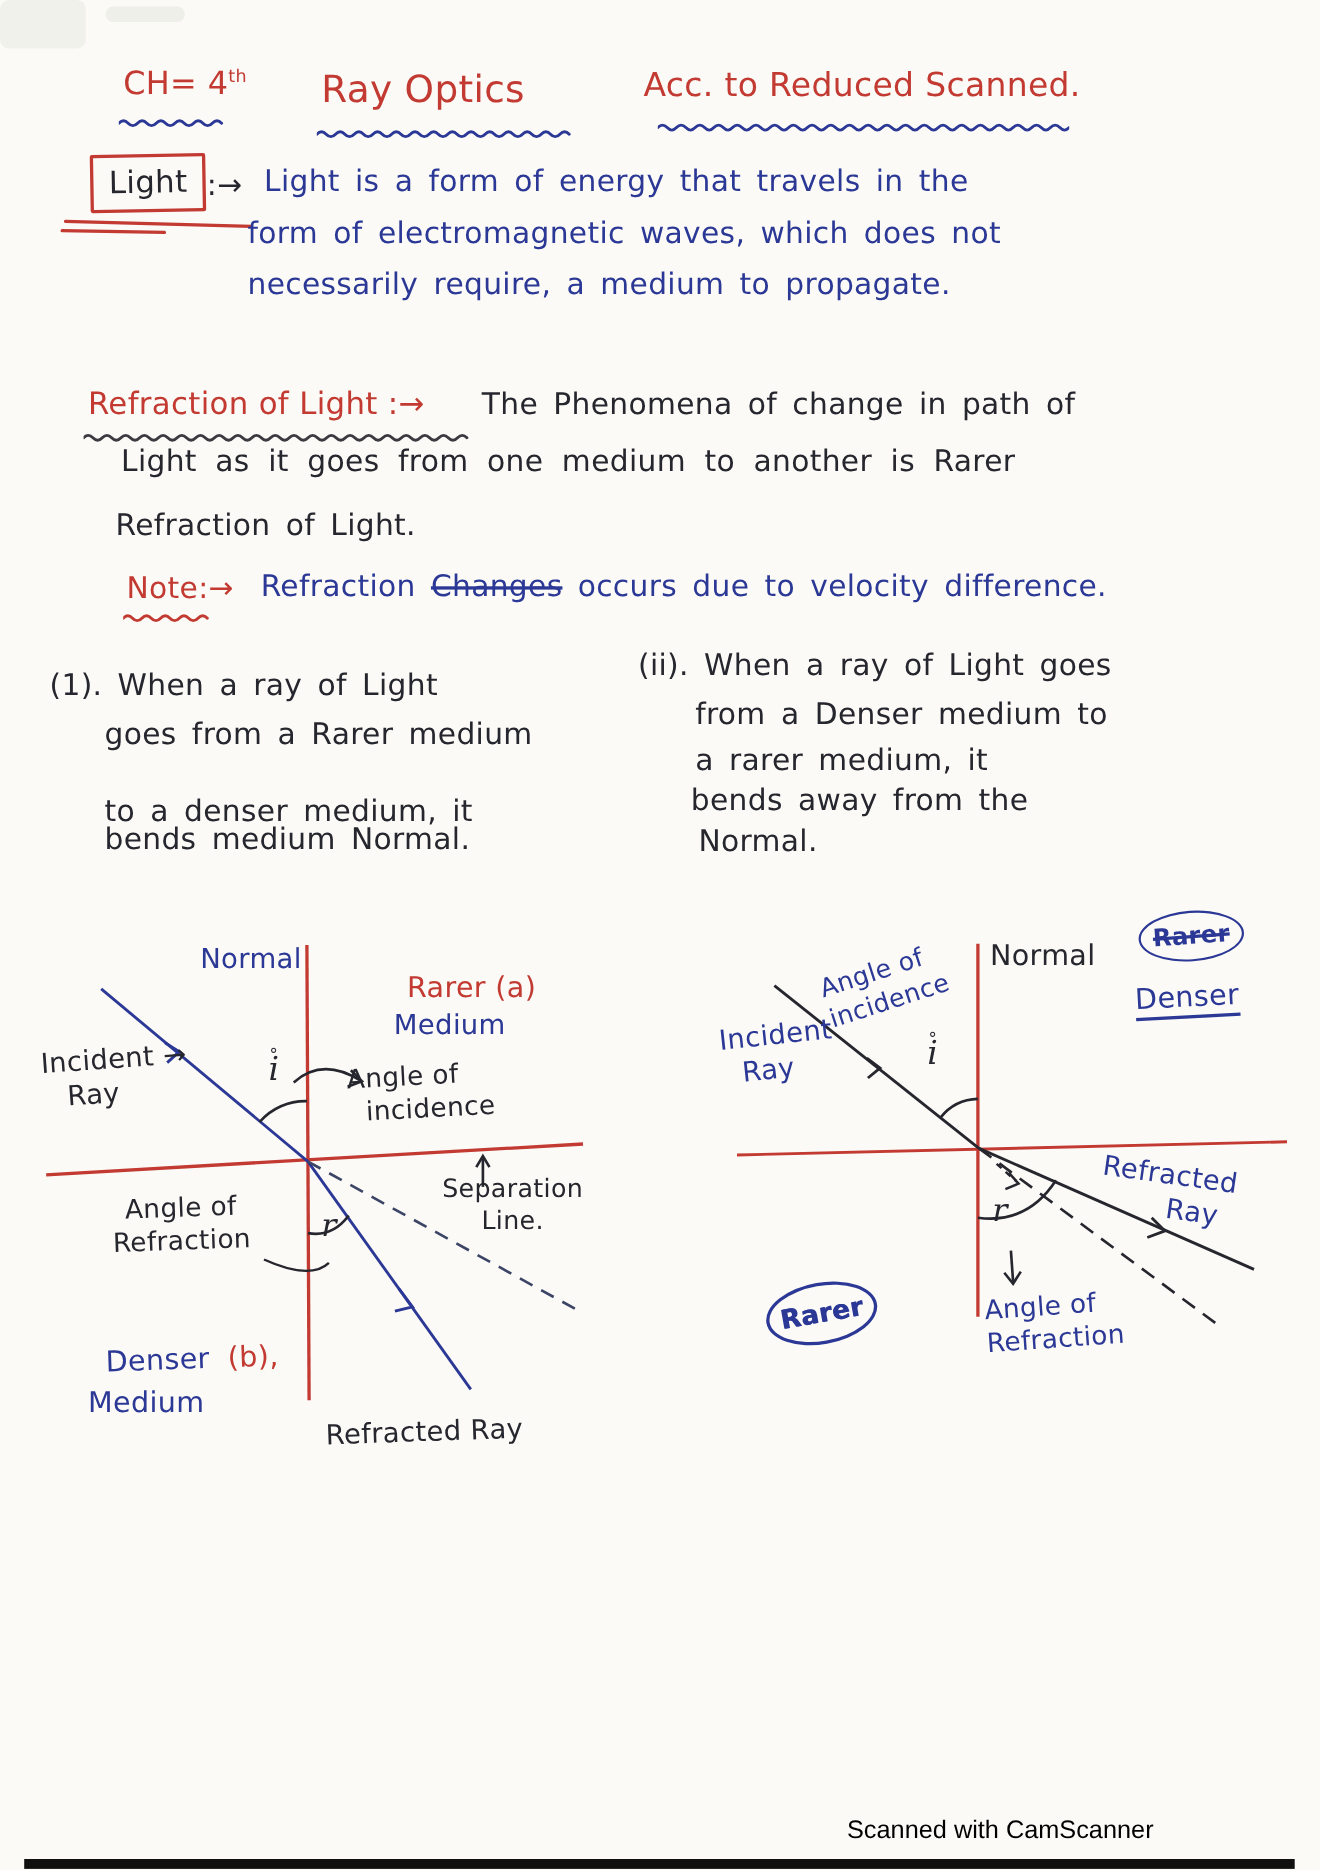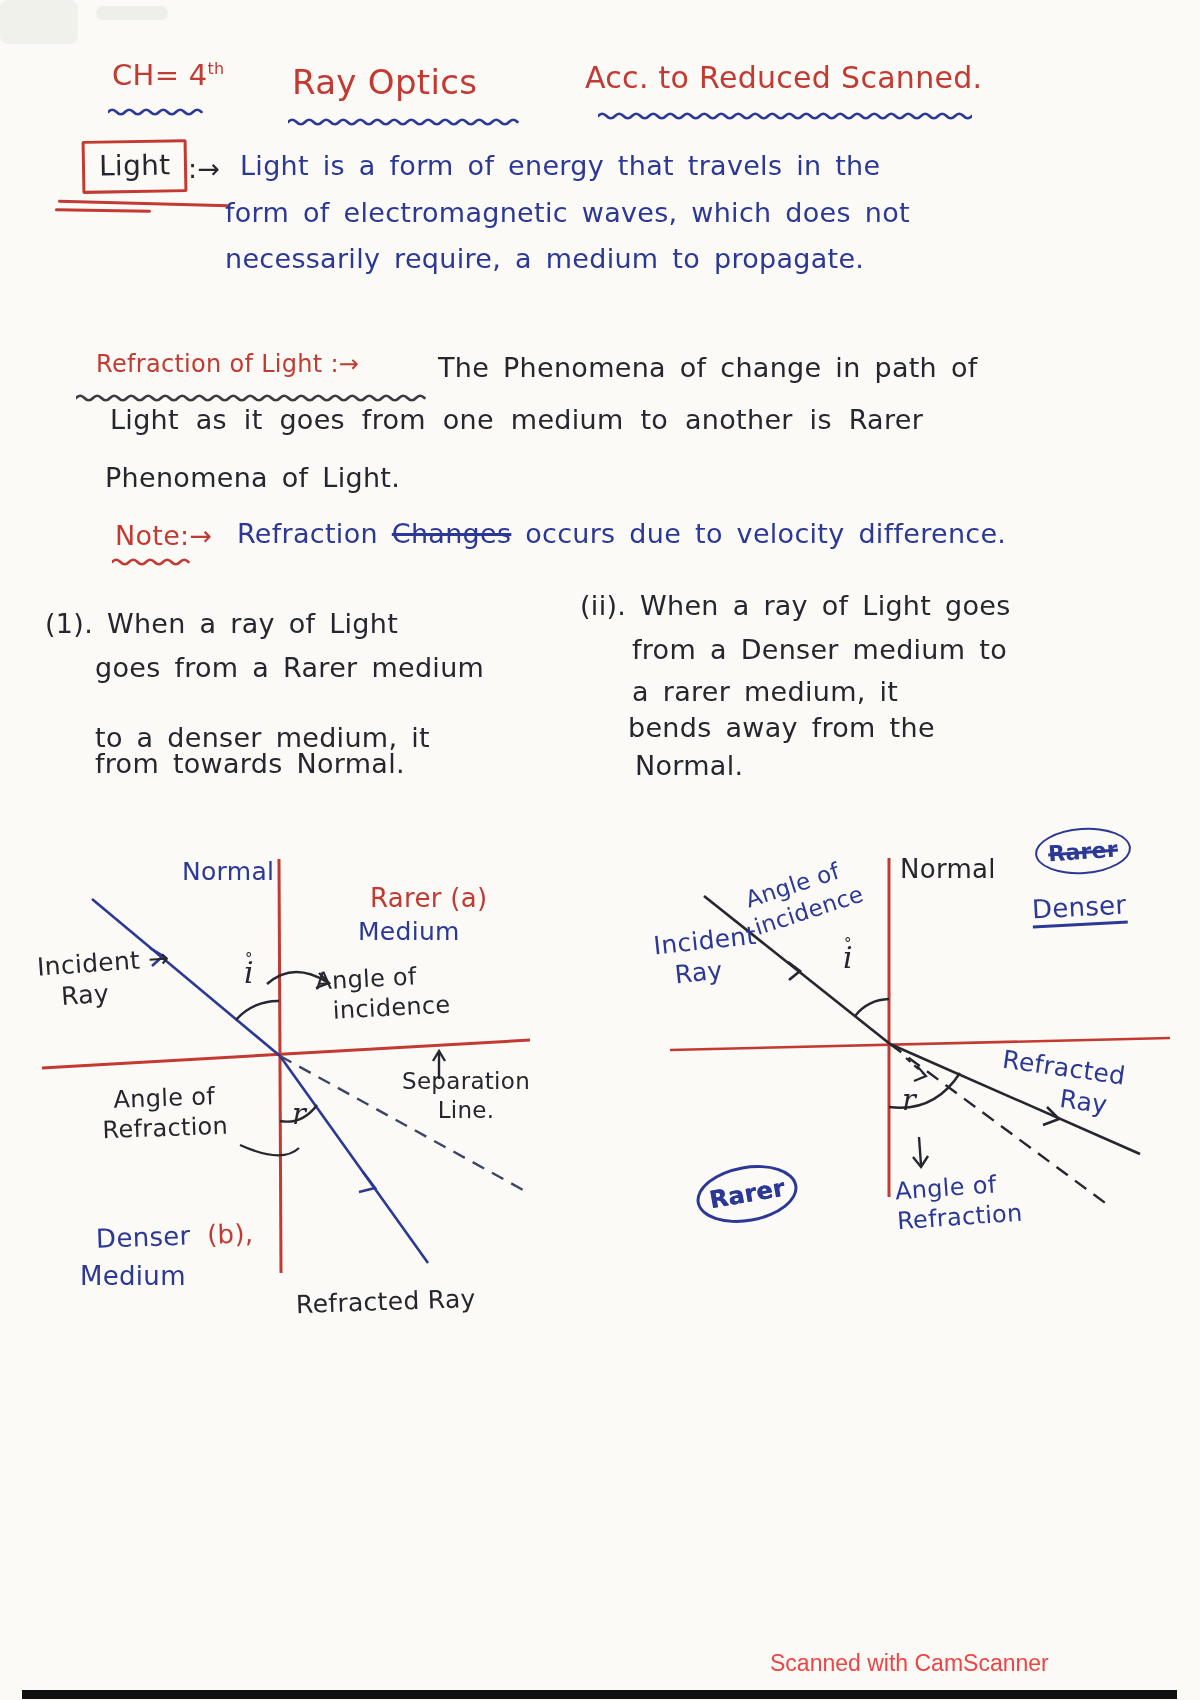--- a/index.html
+++ b/index.html
@@ -64,41 +64,41 @@
   <span class="hand dark" style="font-size:28px">Light</span>
 </div>
 <div class="abs redline" style="left:58px;top:202px;width:172px;transform:rotate(1.5deg)"></div>
 <div class="abs redline" style="left:55px;top:209px;width:96px;transform:rotate(1deg)"></div>
 <div class="abs hand dark sz27" style="left:188px;top:153px">:→</div>
 
 <div class="abs hand blue sz27 ws5" style="left:240px;top:150px">Light is a form of energy that travels in the</div>
 <div class="abs hand blue sz27 ws5" style="left:225px;top:197px">form of electromagnetic waves, which does not</div>
 <div class="abs hand blue sz27 ws5" style="left:225px;top:243px">necessarily require, a medium to propagate.</div>
 
-<div class="abs hand red" style="left:96px;top:350px;font-size:24px">Refraction of Light :→</div>
+<div class="abs hand red" style="left:80px;top:350px;font-size:28px">Refraction of Light :→</div>
 <div class="abs wave" style="left:76px;top:392px"><svg width="352" height="14">
       <path d="M0 5 Q 4.25 0.5 8.5 5 Q 12.75 9.5 17 5 Q 21.25 0.5 25.5 5 Q 29.75 9.5 34 5 Q 38.25 0.5 42.5 5 Q 46.75 9.5 51 5 Q 55.25 0.5 59.5 5 Q 63.75 9.5 68 5 Q 72.25 0.5 76.5 5 Q 80.75 9.5 85 5 Q 89.25 0.5 93.5 5 Q 97.75 9.5 102 5 Q 106.25 0.5 110.5 5 Q 114.75 9.5 119 5 Q 123.25 0.5 127.5 5 Q 131.75 9.5 136 5 Q 140.25 0.5 144.5 5 Q 148.75 9.5 153 5 Q 157.25 0.5 161.5 5 Q 165.75 9.5 170 5 Q 174.25 0.5 178.5 5 Q 182.75 9.5 187 5 Q 191.25 0.5 195.5 5 Q 199.75 9.5 204 5 Q 208.25 0.5 212.5 5 Q 216.75 9.5 221 5 Q 225.25 0.5 229.5 5 Q 233.75 9.5 238 5 Q 242.25 0.5 246.5 5 Q 250.75 9.5 255 5 Q 259.25 0.5 263.5 5 Q 267.75 9.5 272 5 Q 276.25 0.5 280.5 5 Q 284.75 9.5 289 5 Q 293.25 0.5 297.5 5 Q 301.75 9.5 306 5 Q 310.25 0.5 314.5 5 Q 318.75 9.5 323 5 Q 327.25 0.5 331.5 5 Q 335.75 9.5 340 5 Q 344.25 0.5 348.5 5" stroke="#3a3a40" stroke-width="2.6" fill="none" stroke-linecap="round"></path>
     </svg></div>
 
 <div class="abs hand dark sz27 ws5" style="left:438px;top:352px">The Phenomena of change in path of</div>
 <div class="abs hand dark sz27 ws8" style="left:110px;top:404px">Light as it goes from one medium to another is Rarer</div>
-<div class="abs hand dark sz27 ws5" style="left:105px;top:462px">Phenomena of Light.</div>
+<div class="abs hand dark sz27 ws5" style="left:105px;top:462px">Refraction of Light.</div>
 
 <div class="abs hand red sz27" style="left:115px;top:520px">Note:→</div>
 <div class="abs wave" style="left:112px;top:556px"><svg width="82" height="14">
       <path d="M0 5 Q 4.25 0.5 8.5 5 Q 12.75 9.5 17 5 Q 21.25 0.5 25.5 5 Q 29.75 9.5 34 5 Q 38.25 0.5 42.5 5 Q 46.75 9.5 51 5 Q 55.25 0.5 59.5 5 Q 63.75 9.5 68 5 Q 72.25 0.5 76.5 5" stroke="#c23a31" stroke-width="2.6" fill="none" stroke-linecap="round"></path>
     </svg></div>
 <div class="abs hand blue sz27 ws5" style="left:237px;top:518px">
   <span>Refraction </span><span class="struck">Changes</span><span> occurs due to velocity difference.</span>
 </div>
 
 <div class="abs hand dark sz27 ws5" style="left:45px;top:608px">(1). When a ray of Light</div>
 <div class="abs hand dark sz27 ws5" style="left:95px;top:652px">goes from a Rarer medium</div>
 <div class="abs hand dark sz27 ws5" style="left:95px;top:722px">to a denser medium, it</div>
-<div class="abs hand dark sz27 ws5" style="left:95px;top:748px">from towards Normal.</div>
+<div class="abs hand dark sz27 ws5" style="left:95px;top:748px">bends medium Normal.</div>
 
 <div class="abs hand dark sz27 ws5" style="left:580px;top:590px">(ii). When a ray of Light goes</div>
 <div class="abs hand dark sz27 ws5" style="left:632px;top:634px">from a Denser medium to</div>
 <div class="abs hand dark sz27 ws5" style="left:632px;top:676px">a rarer medium, it</div>
 <div class="abs hand dark sz27 ws5" style="left:628px;top:712px">bends away from the</div>
 <div class="abs hand dark sz27 ws5" style="left:635px;top:750px">Normal.</div>
 
 <div class="abs" style="left:30px;top:855px;width:515px;height:492px">
   <svg width="515" height="492" style="position:absolute;left:0;top:0">
     <line x1="249" y1="4" x2="251" y2="418" stroke="#c23a31" stroke-width="3"></line>
@@ -189,14 +189,14 @@
   <div class="abs rmark dark" style="left:302px;top:303px">r</div>
   <div class="abs hand blue sz24 lh" style="left:296px;top:392px;transform:rotate(-4deg)">
     <span>Angle of</span><br>
     <span>Refraction</span>
   </div>
   <div class="abs ellipse" style="left:96px;top:386px;width:96px;height:50px;transform:rotate(-10deg)">
     <span class="hand blue" style="font-size:24px;font-weight:bold;text-shadow:0.7px 0 0 #2b3896">Rarer</span>
   </div>
 </div>
 
-<div class="abs" style="left:770px;top:1650px;font-family:'Liberation Sans',sans-serif;font-size:23px;color:#ef4444">Scanned with CamScanner</div>
+<div class="abs" style="left:770px;top:1650px;font-family:'Liberation Sans',sans-serif;font-size:23px;color:#000000">Scanned with CamScanner</div>
 <div class="abs" style="left:22px;top:1690px;width:1155px;height:9px;background:#101010"></div>
 
 </body></html>

